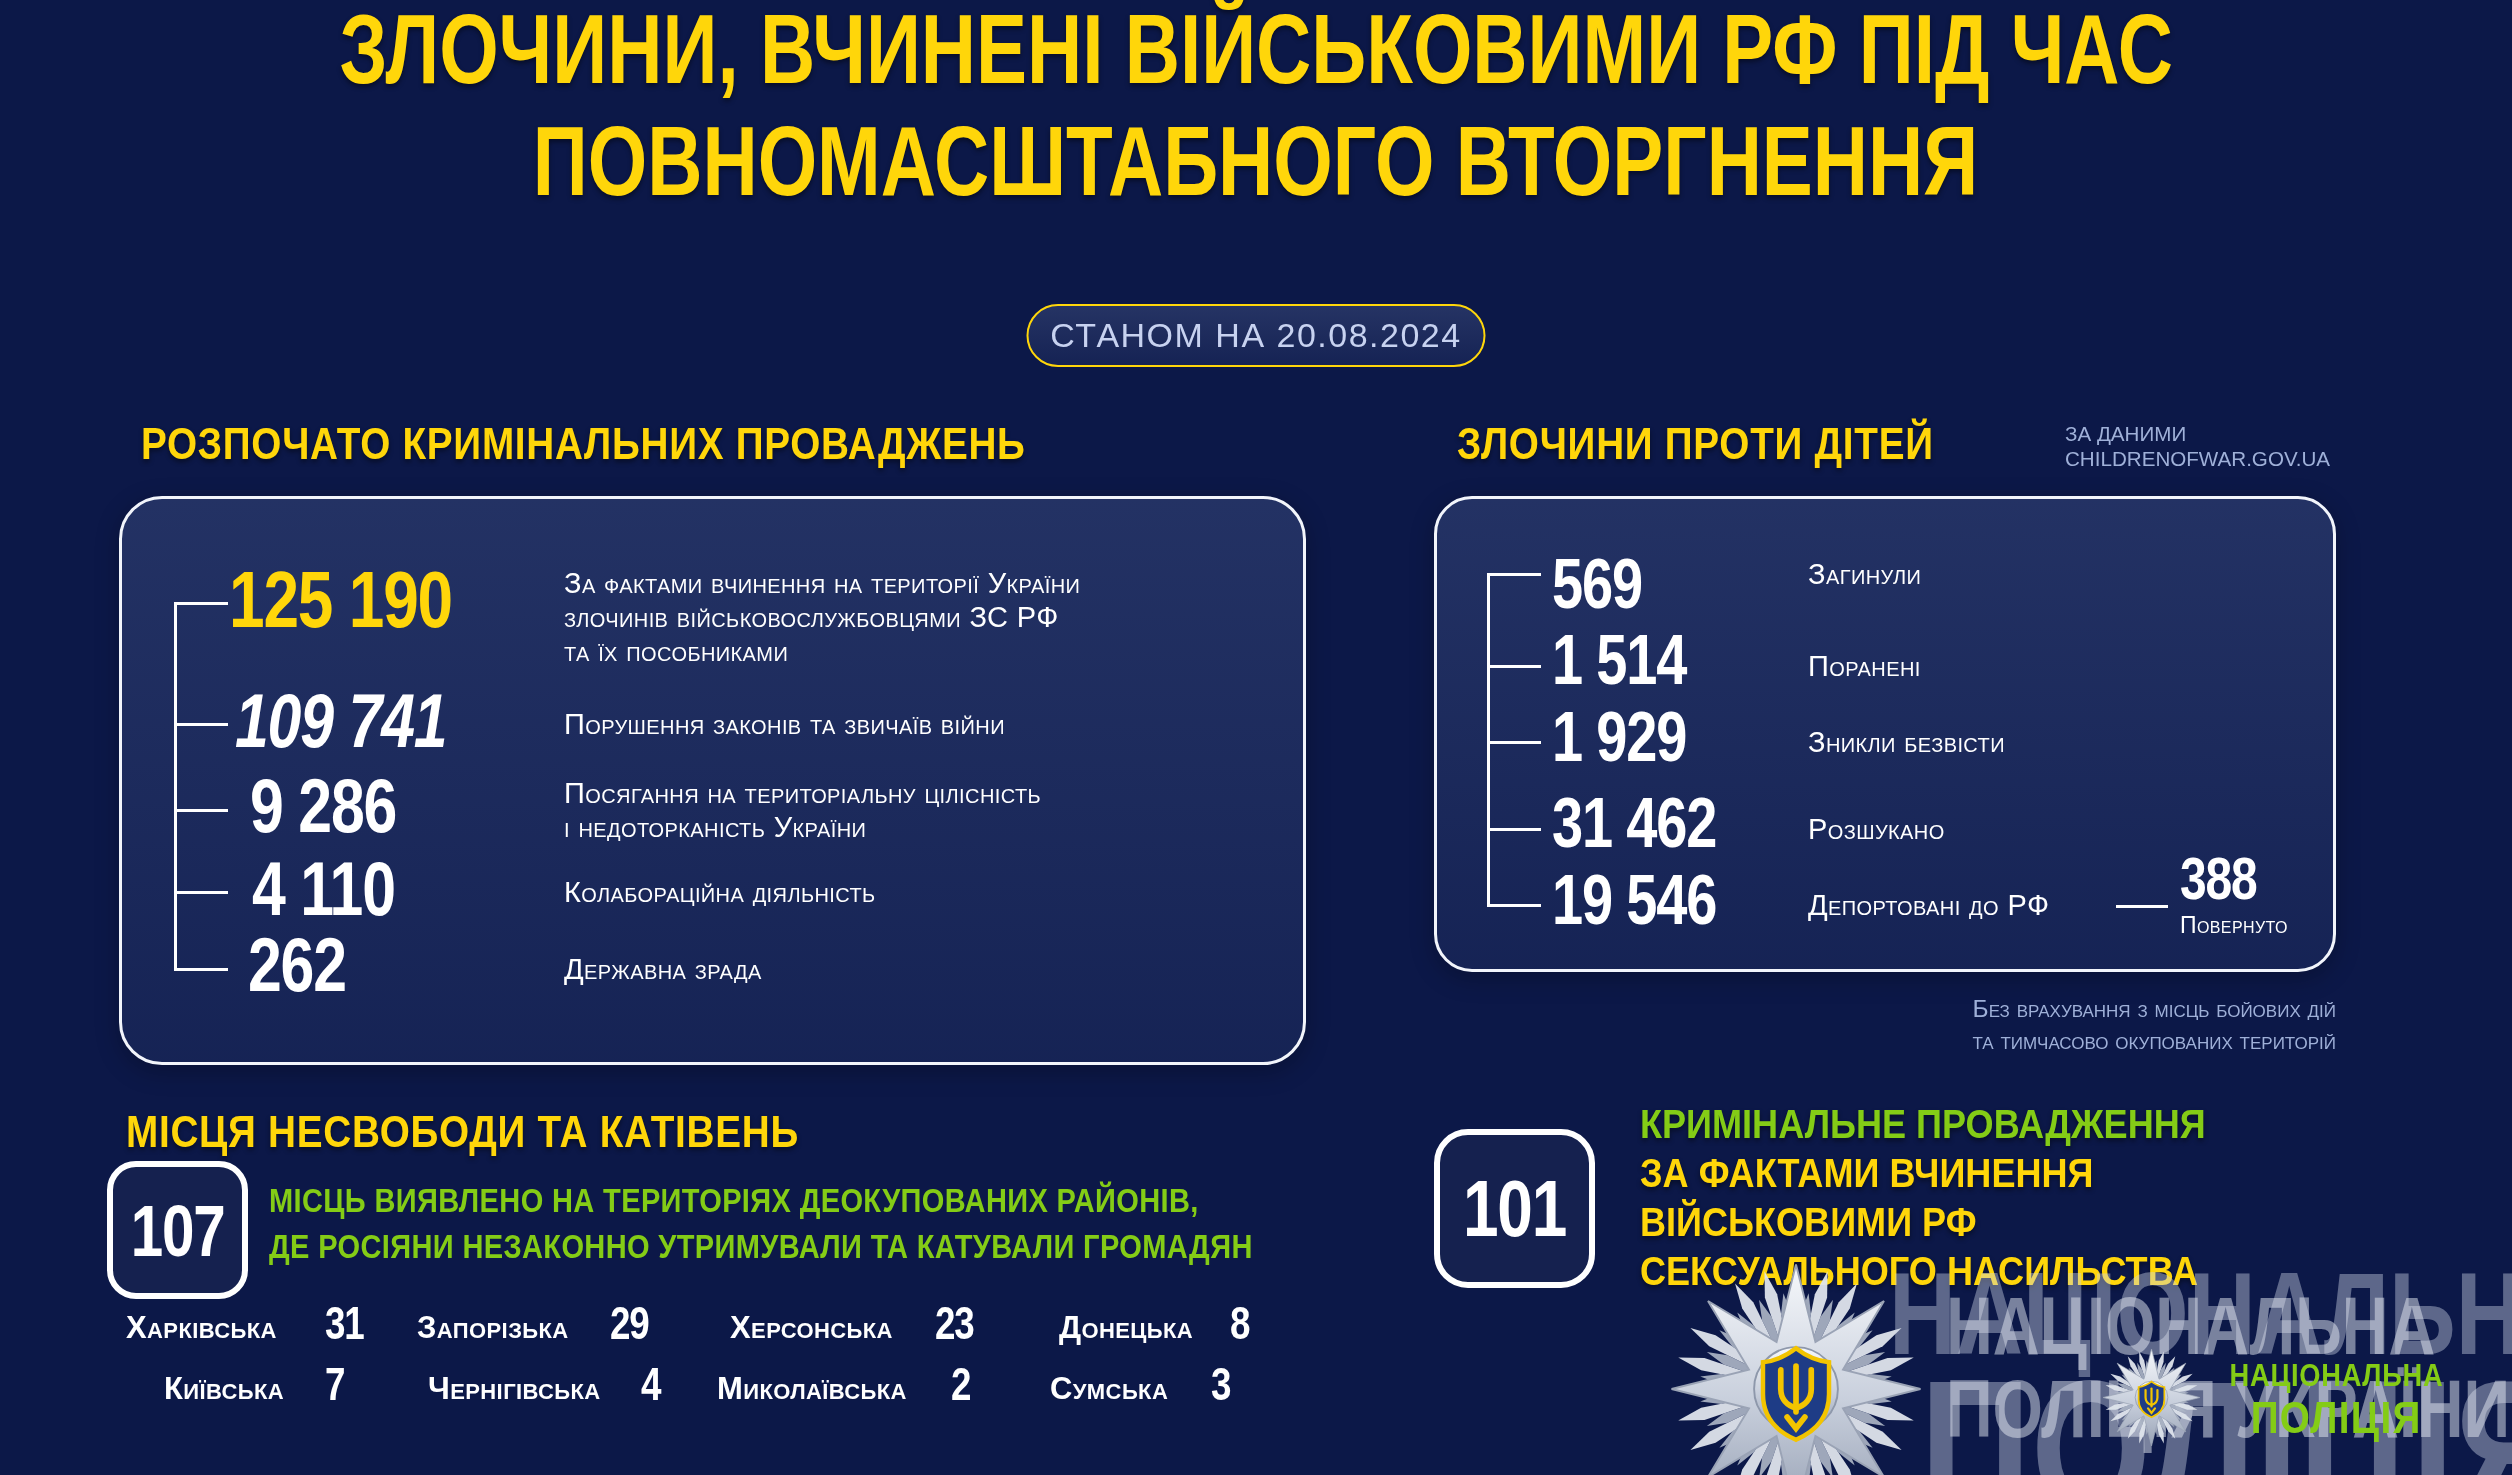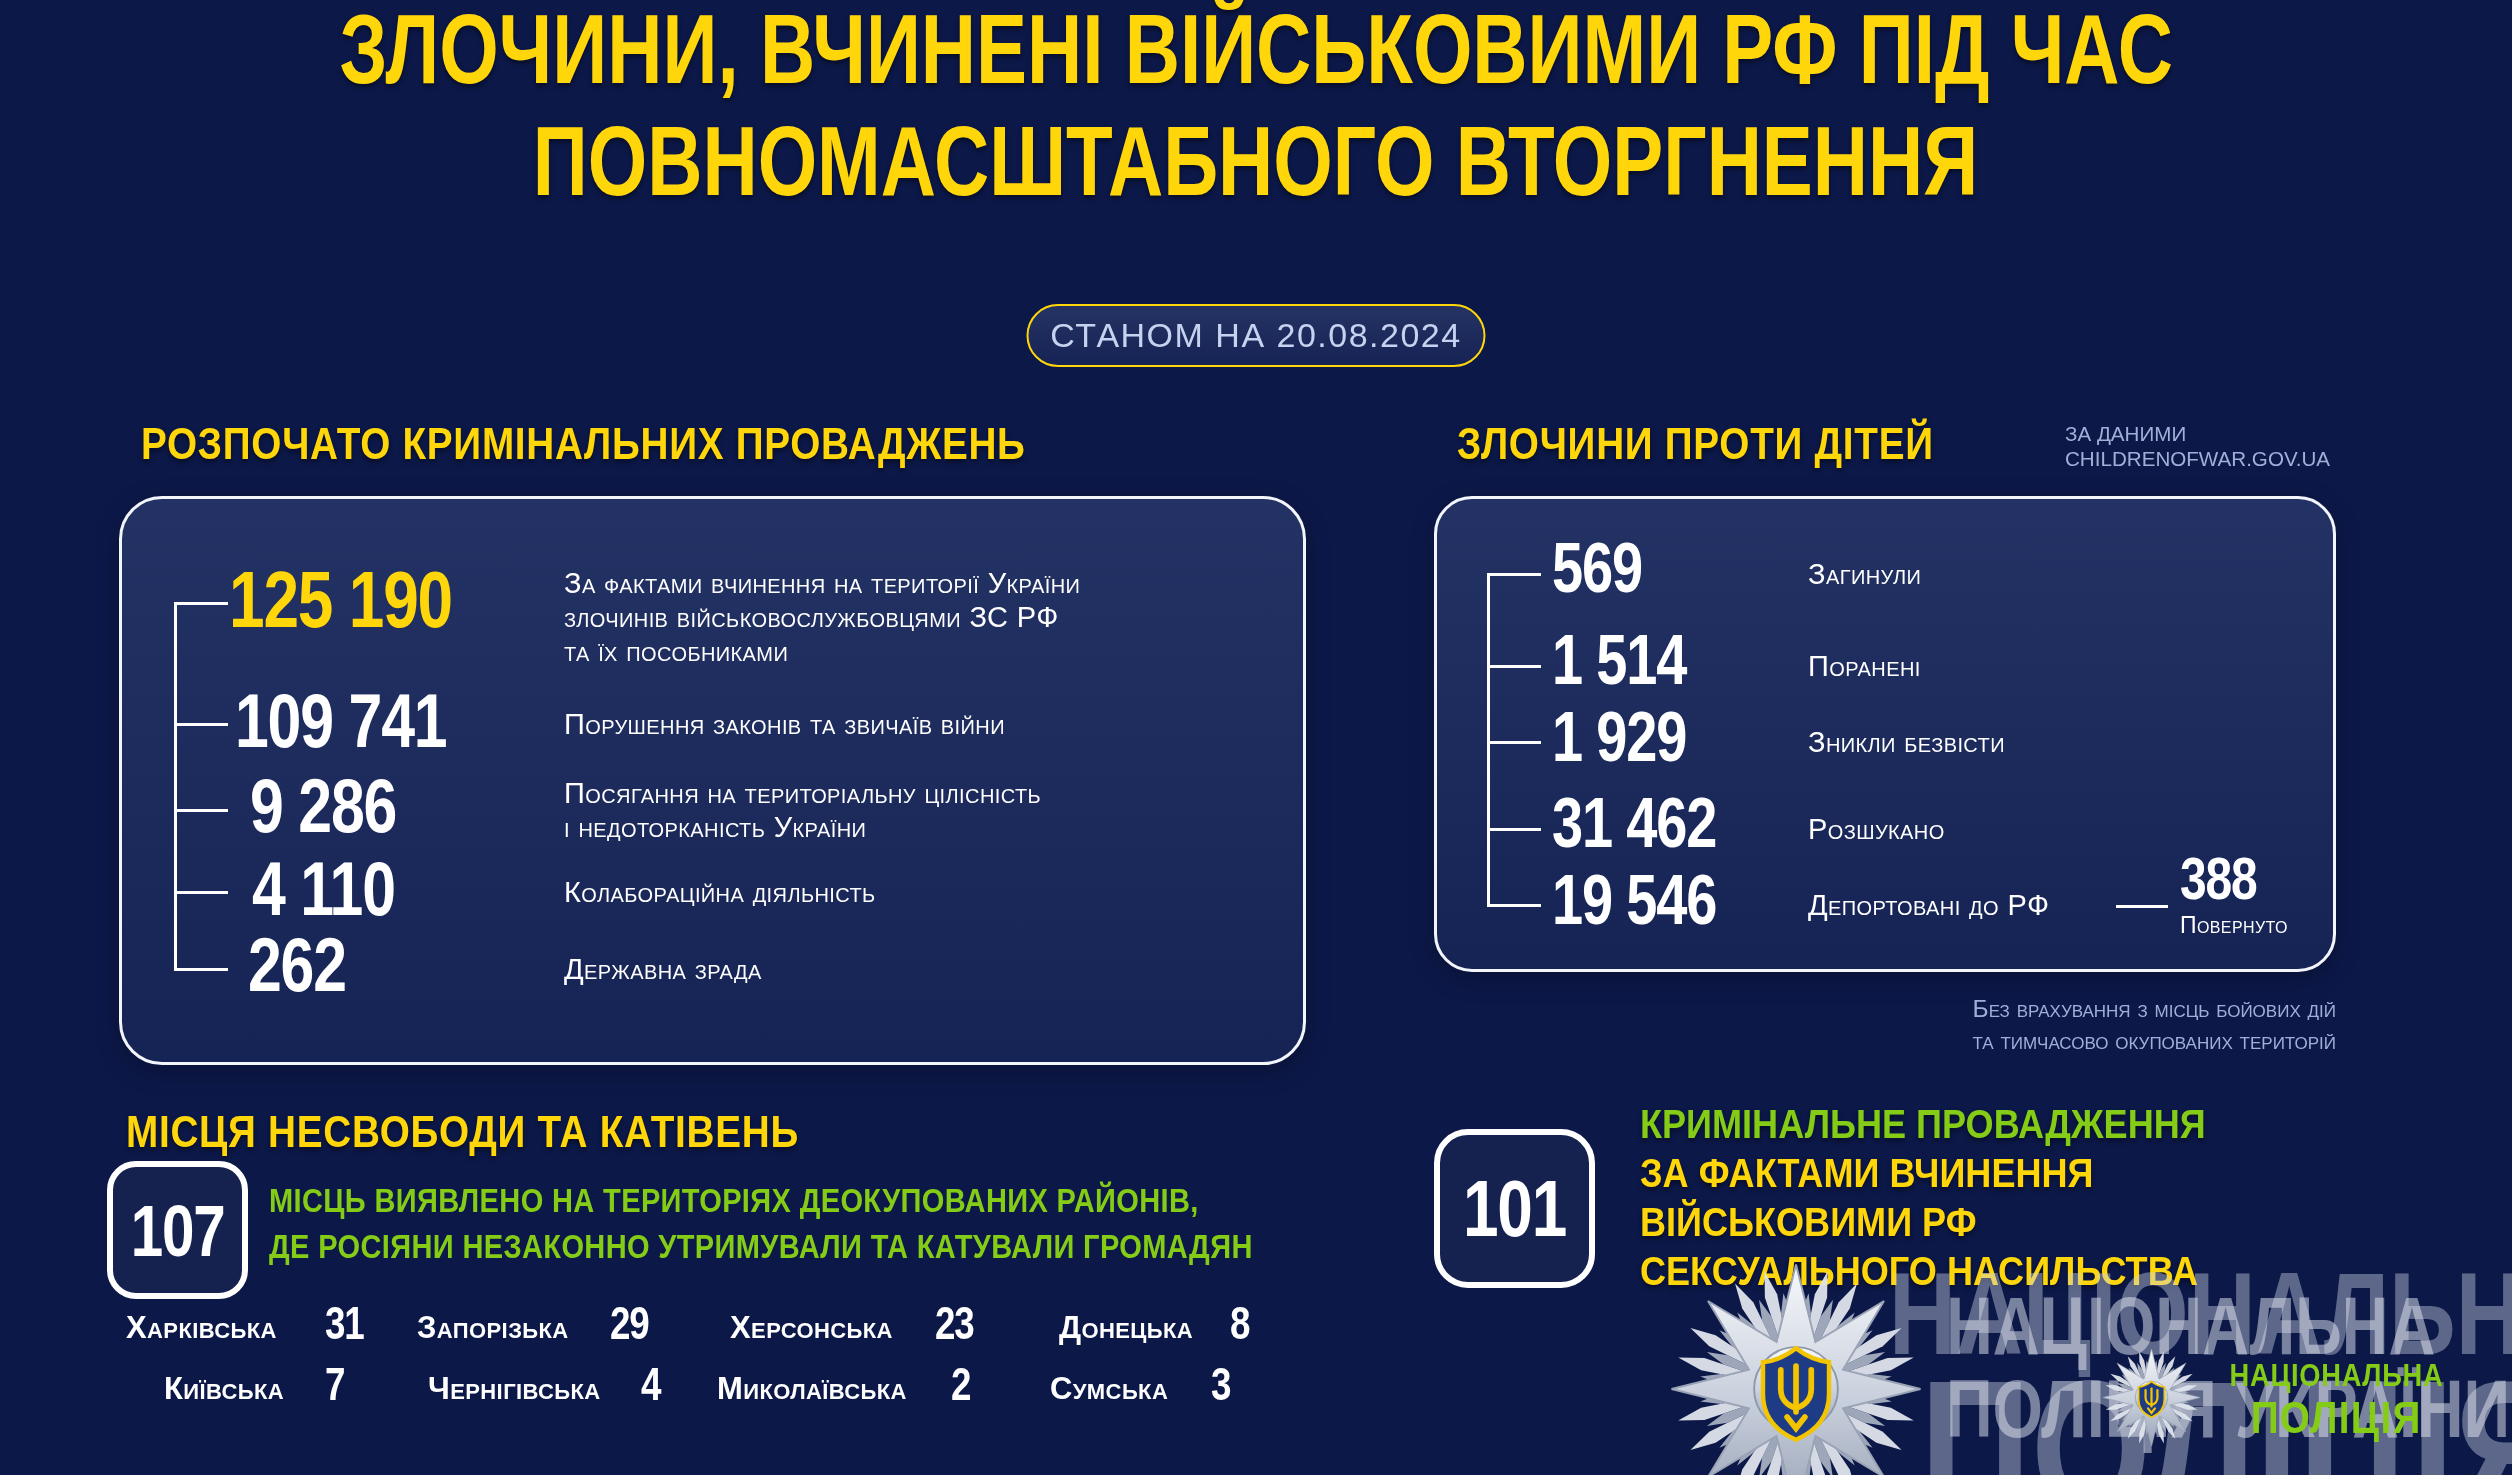--- a/index.html
+++ b/index.html
@@ -74,21 +74,21 @@
 
     <div class="abs num yellow" style="left:107px; top:61px; font-size:80px; color:#ffd60a;">
       <span class="cond">125 190</span>
     </div>
     <div class="abs lbl" style="left:442px; top:67px;">
       <div>За фактами вчинення на території України</div>
       <div>злочинів військовослужбовцями ЗС РФ</div>
       <div>та їх пособниками</div>
     </div>
 
-    <div class="abs num" style="left:113px; top:184px; font-size:76px;">
+    <div class="abs num" style="left:113px; top:184px; font-size:76px;font-style:italic;">
       <span class="cond">109 741</span>
     </div>
     <div class="abs lbl" style="left:442px; top:208px;">
       <div>Порушення законів та звичаїв війни</div>
     </div>
 
     <div class="abs num" style="left:128px; top:269px; font-size:76px;">
       <span class="cond">9 286</span>
     </div>
     <div class="abs lbl" style="left:442px; top:277px;">
@@ -121,21 +121,21 @@
 
   <div class="abs panel" style="left:1434px; top:496px; width:902px; height:476px; border-radius:38px;">
 
     <div class="abs vline" style="left:50px; top:74px; height:334px;"></div>
     <div class="abs tick" style="left:50px; top:74px;  width:54px;"></div>
     <div class="abs tick" style="left:50px; top:166px; width:54px;"></div>
     <div class="abs tick" style="left:50px; top:242px; width:54px;"></div>
     <div class="abs tick" style="left:50px; top:329px; width:54px;"></div>
     <div class="abs tick" style="left:50px; top:405px; width:54px;"></div>
 
-    <div class="abs num" style="left:115px; top:34px; font-size:70px;">
+    <div class="abs num" style="left:115px; top:50px; font-size:70px;">
       <span class="cond">569</span>
     </div>
     <div class="abs lbl" style="left:371px; top:58px;">
       <div>Загинули</div>
     </div>
 
     <div class="abs num" style="left:115px; top:126px; font-size:70px;">
       <span class="cond">1 514</span>
     </div>
     <div class="abs lbl" style="left:371px; top:150px;">

